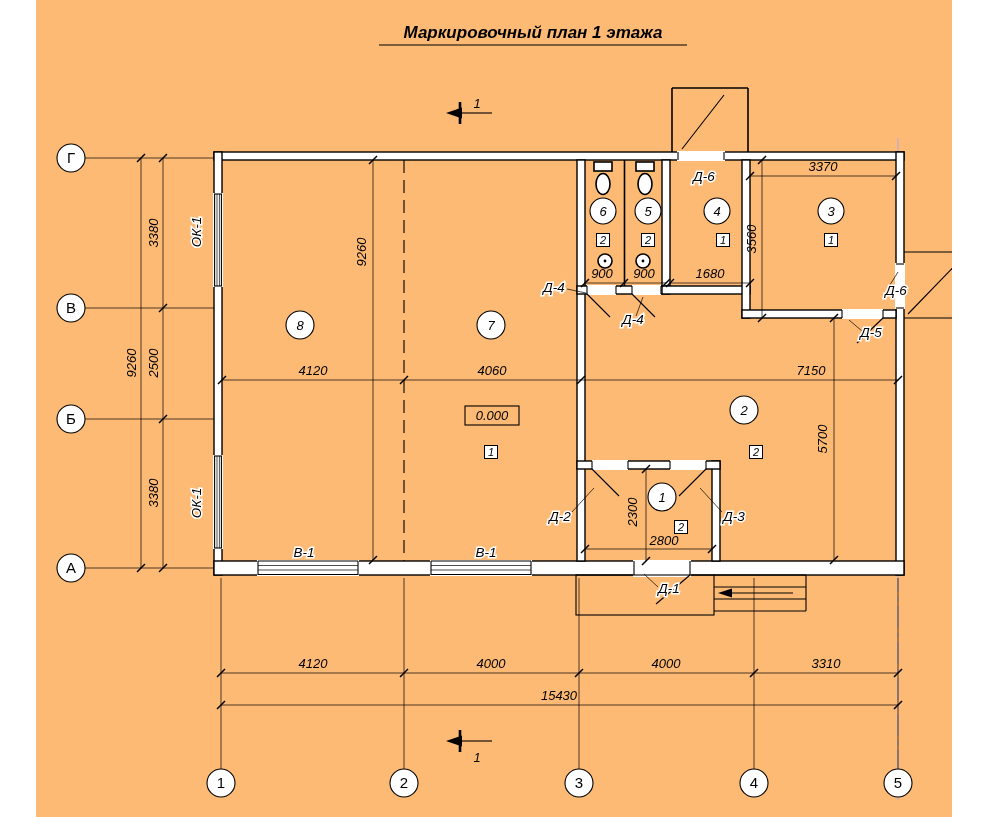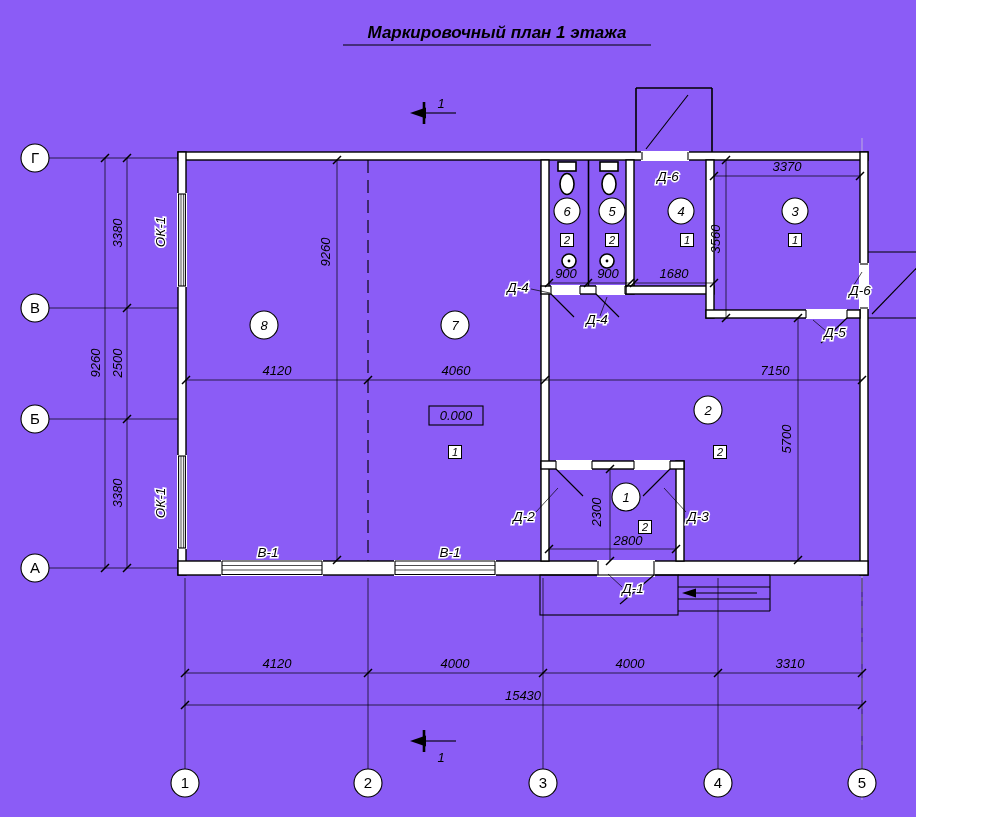--- a/index.html
+++ b/index.html
@@ -1,16 +1,16 @@
 <!DOCTYPE html>
 <html><head>
 <meta charset="utf-8">
 <style>
   html,body { margin:0; padding:0; background:#ffffff; }
-  .plan-wrap { position:relative; width:916px; height:817px; background:#8b5cf6; overflow:hidden; }
+  .plan-wrap { position:relative; width:916px; height:817px; background:#fdba74; overflow:hidden;margin-left:36px; }
   svg text { font-family:"Liberation Sans", sans-serif; fill:#000; }
   .t-title { font-size:17px; font-style:italic; font-weight:bold; text-anchor:middle; }
   .t-dim   { font-size:13px; font-style:italic; text-anchor:middle; }
   .t-mark  { font-size:13.5px; font-style:italic; text-anchor:middle; paint-order:stroke; stroke:#fff; stroke-width:3px; }
   .t-axis  { font-size:15px; text-anchor:middle; }
   .t-room  { font-size:13px; font-style:italic; text-anchor:middle; }
   .t-sq    { font-size:11px; font-style:italic; text-anchor:middle; }
   .ln      { stroke:#000; stroke-width:1.1; fill:none; }
   .ln-thin { stroke:#000; stroke-width:0.7; fill:none; }
   .ln-med  { stroke:#000; stroke-width:1.6; fill:none; }

